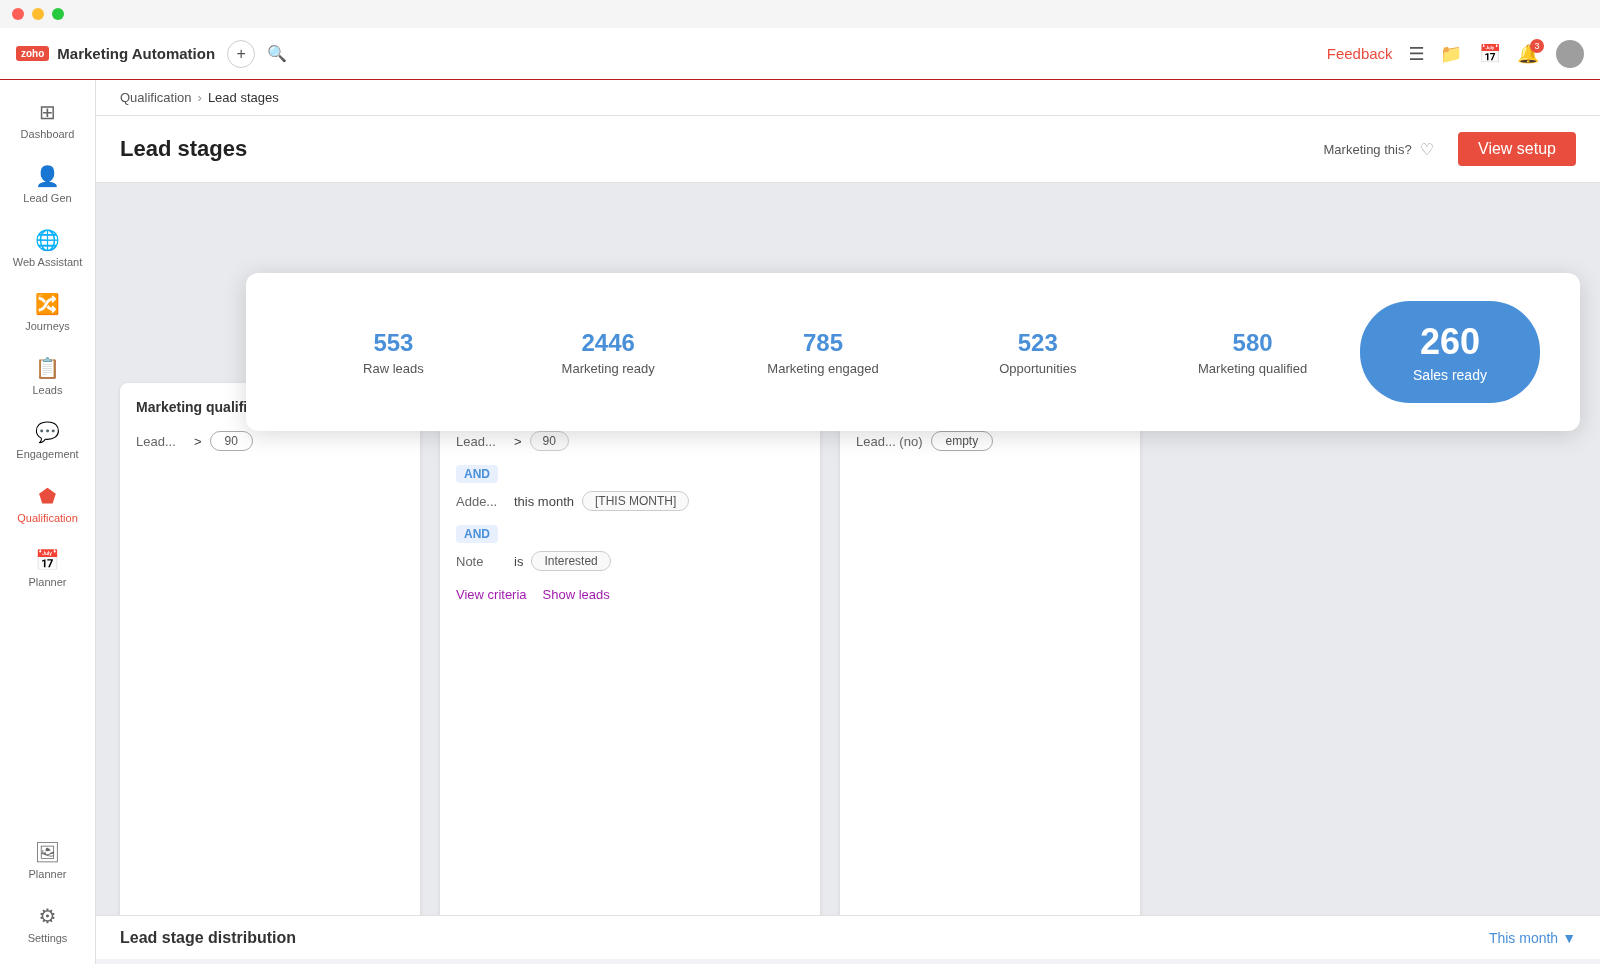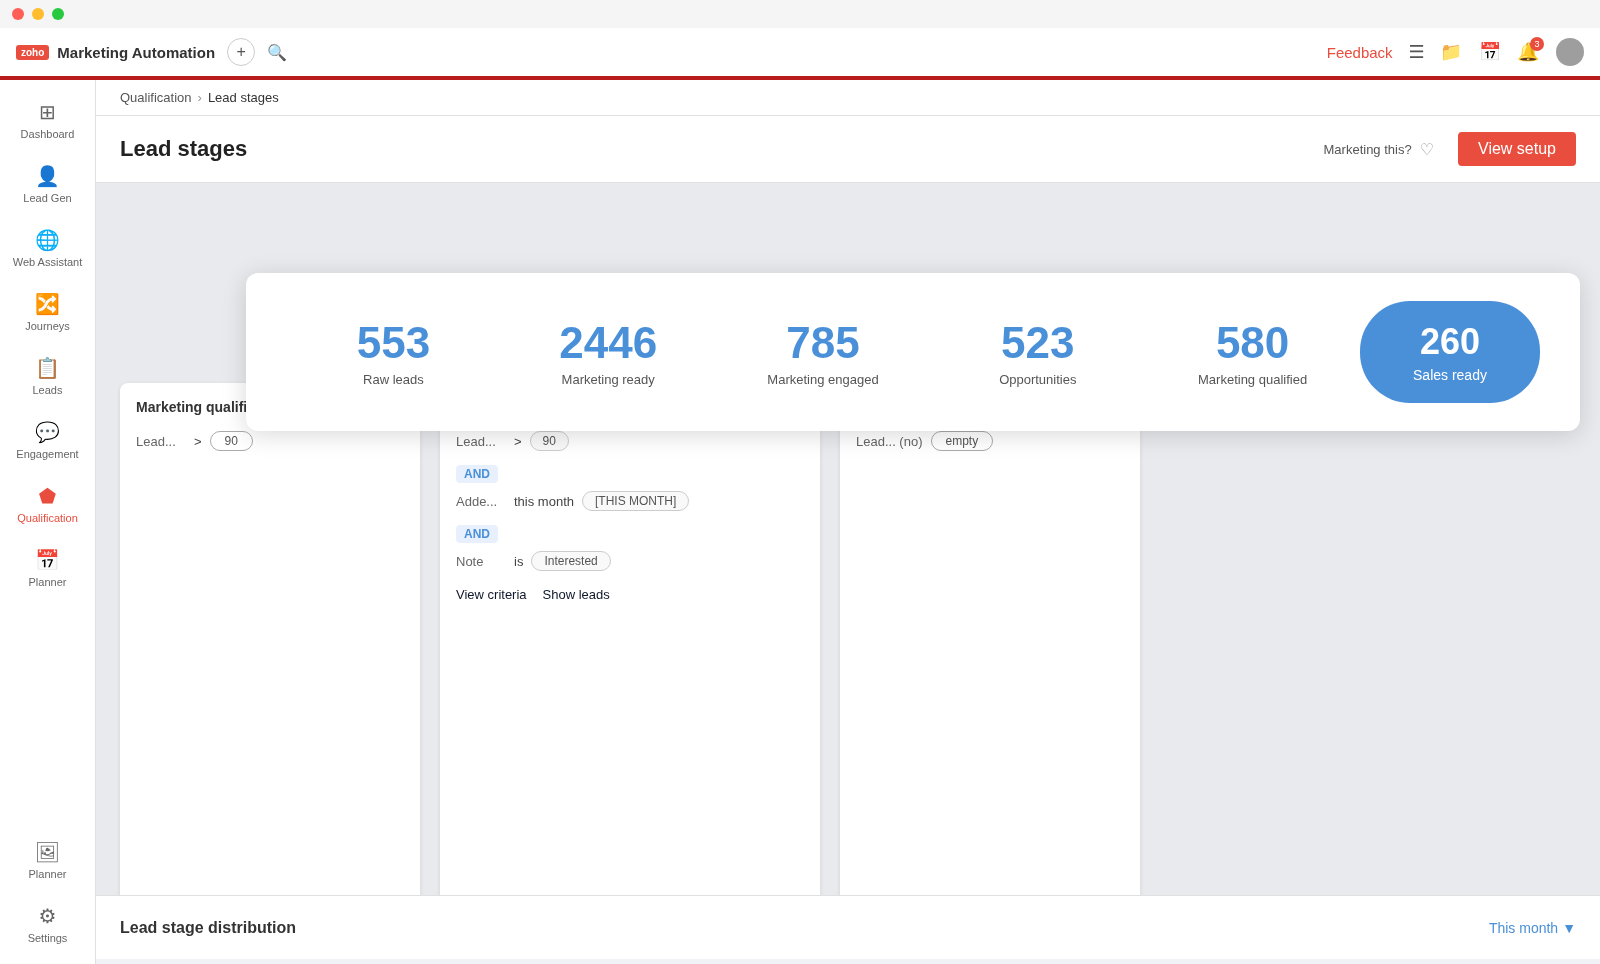--- a/index.html
+++ b/index.html
@@ -19,21 +19,21 @@
     .dot-yellow { background: #ffbd2e; }
     .dot-green { background: #27c93f; }
 
     
     .navbar {
       height: 52px;
       background: #fff;
       display: flex;
       align-items: center;
       padding: 0 16px;
-      border-bottom: 4px solid #b91c1c;
+      border-bottom: 1px solid #b91c1c;
       position: relative;
     }
     .navbar-logo {
       display: flex;
       align-items: center;
       gap: 8px;
       font-weight: 700;
       font-size: 15px;
       color: #333;
     }
@@ -185,21 +185,21 @@
       gap: 0;
       pointer-events: all;
       margin: 0 20px;
     }
     .stat-item {
       flex: 1;
       text-align: center;
       padding: 8px 16px;
     }
     .stat-number {
-      font-size: 44px;
+      font-size: 24px;
       font-weight: 700;
       color: #4a90d9;
     }
     .stat-label {
       font-size: 13px;
       color: #555;
       margin-top: 4px;
     }
     .stat-sales-ready {
       background: #4a90d9;
@@ -263,40 +263,40 @@
       font-weight: 600;
       padding: 2px 8px;
       border-radius: 4px;
       margin: 4px 0;
     }
     .card-links {
       margin-top: 16px;
       display: flex;
       gap: 16px;
     }
-    .card-link { color: #0f172a; font-size: 13px; cursor: pointer; text-decoration: none; }
+    .card-link { color: #a21caf; font-size: 13px; cursor: pointer; text-decoration: none; }
 
     
     .pill-filter {
       border: 1px solid #aaa;
       border-radius: 20px;
       padding: 2px 14px;
       font-size: 12px;
       color: #555;
       background: #fff;
       display: inline-block;
     }
 
     
     .bottom-bar {
       position: absolute;
       bottom: 0;
       left: 0;
       right: 0;
-      height: 64px;
+      height: 44px;
       background: #fff;
       border-top: 1px solid #e0e0e0;
       display: flex;
       align-items: center;
       padding: 0 24px;
       justify-content: space-between;
     }
     .bottom-title { font-size: 16px; font-weight: 600; color: #333; }
     .month-selector { color: #4a90d9; font-size: 14px; cursor: pointer; display: flex; align-items: center; gap: 4px; }
   </style>

